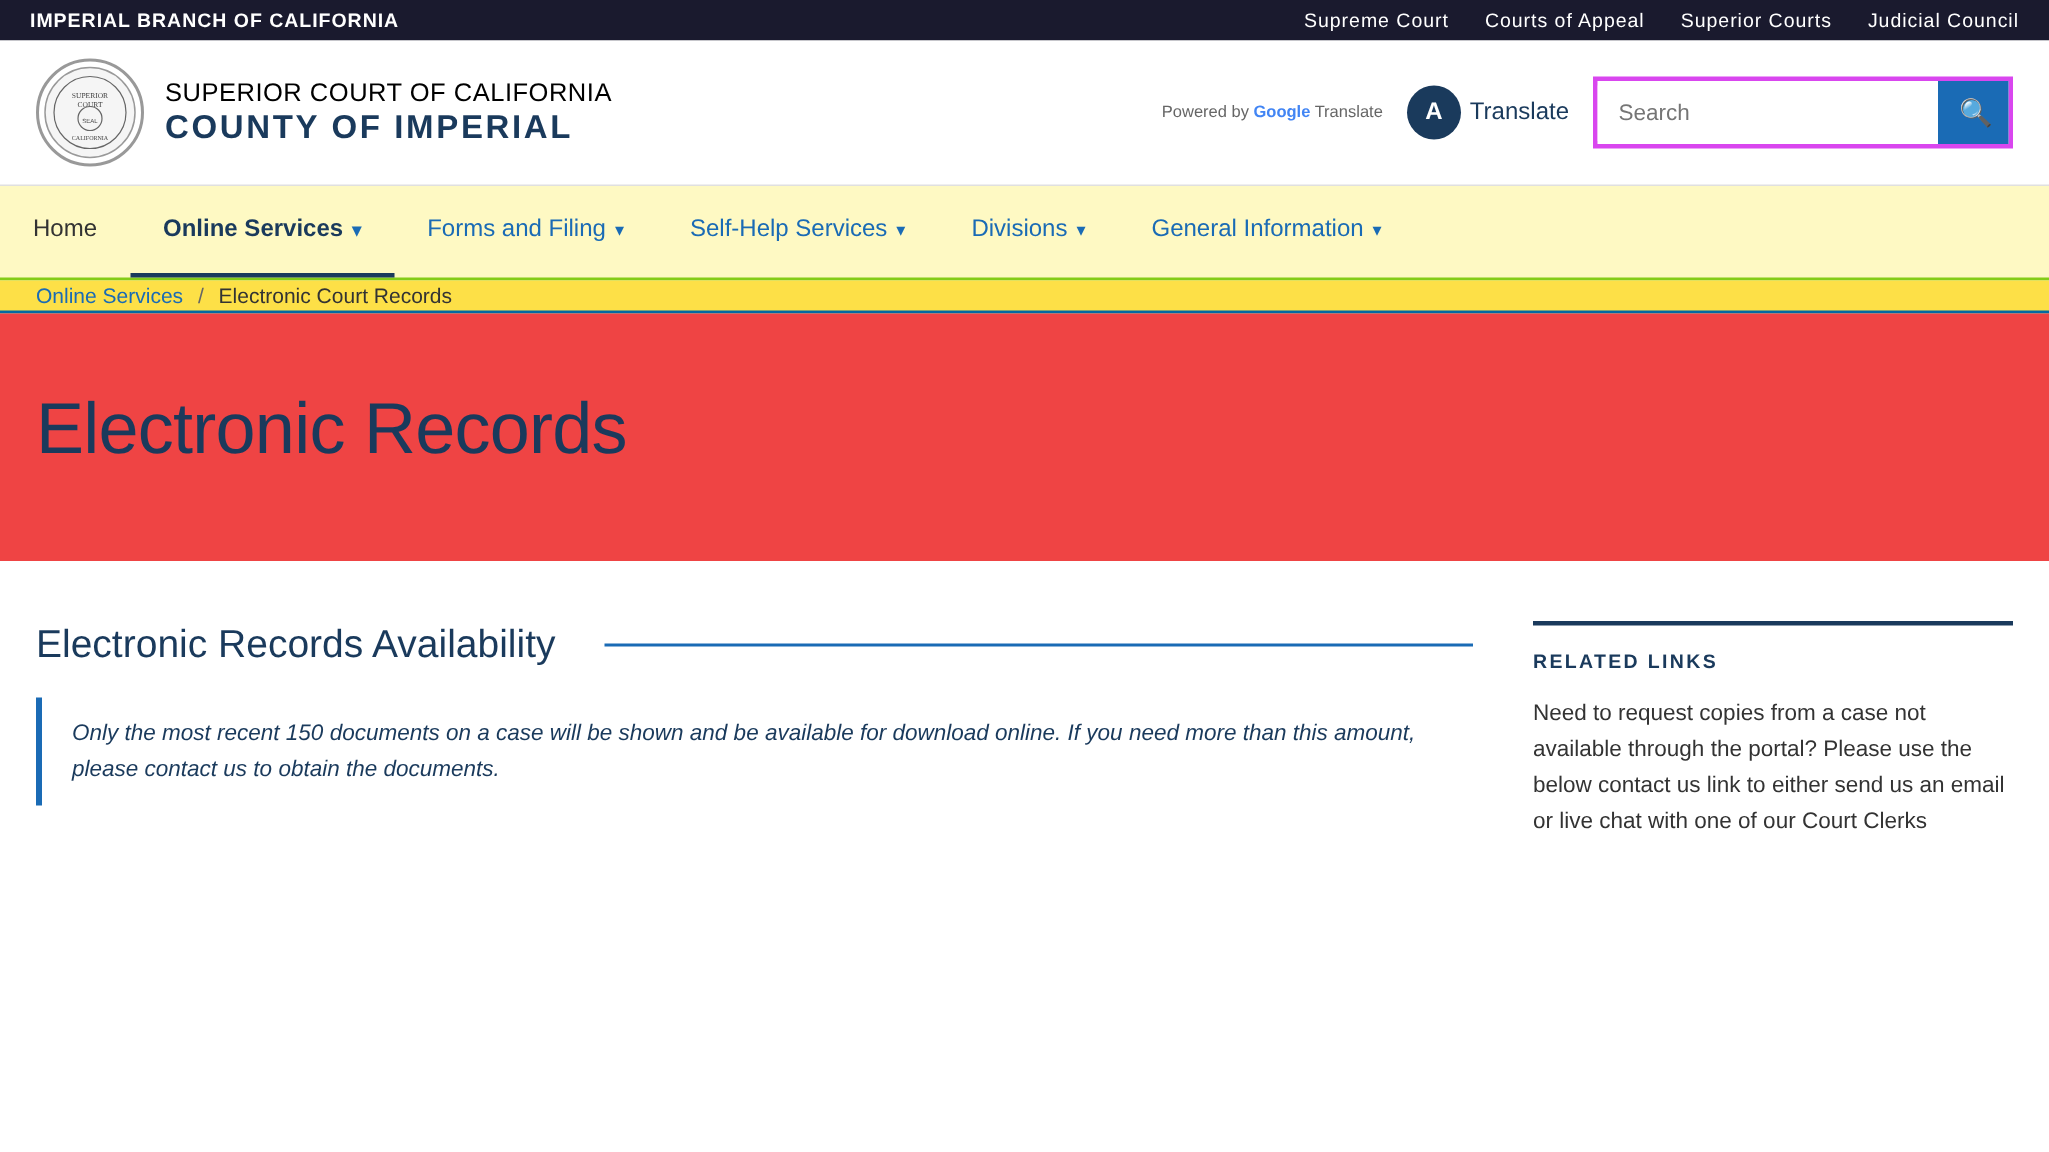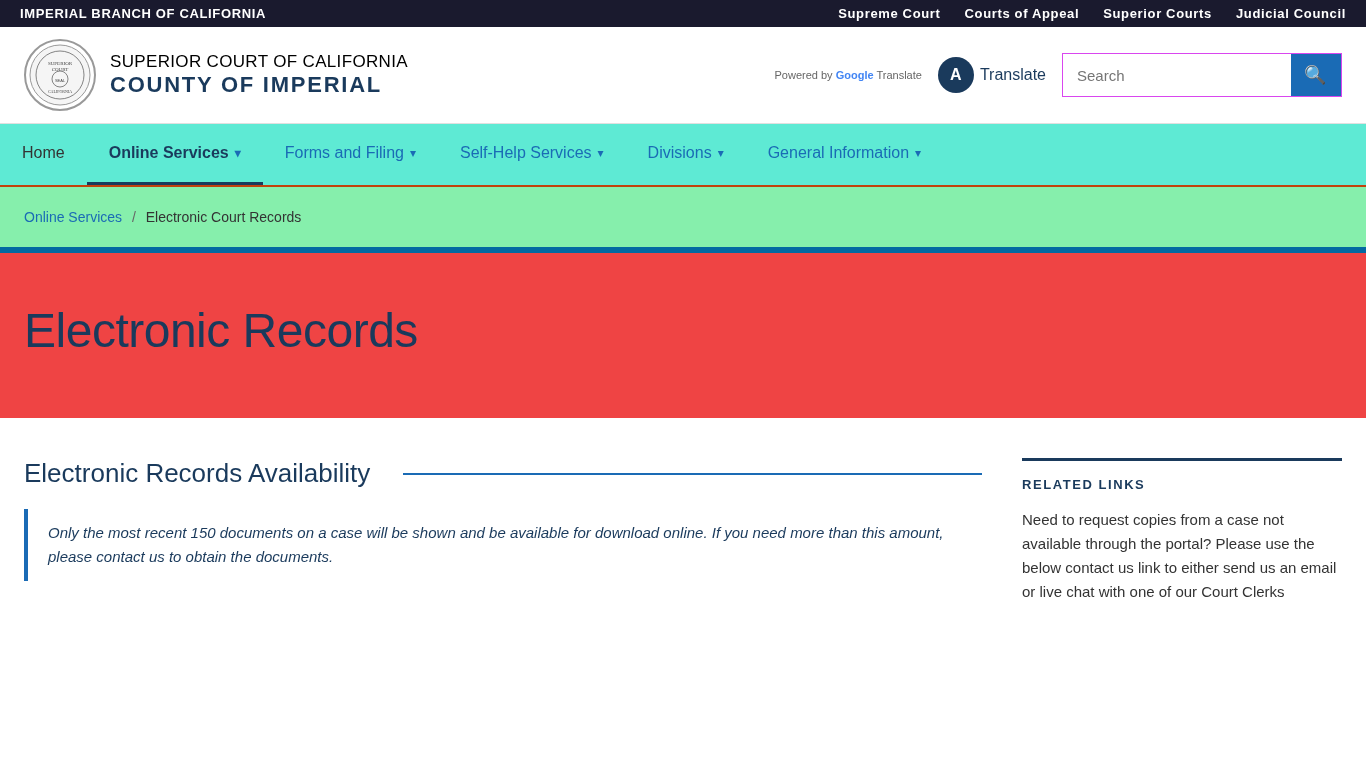--- a/index.html
+++ b/index.html
@@ -17,21 +17,21 @@
       font-weight: bold;
       letter-spacing: 0.05em;
     }
     .top-bar-links {
       display: flex;
       gap: 24px;
     }
     .top-bar-links a {
       color: #fff;
       text-decoration: none;
-      font-weight: bold;
+      font-weight: normal;
       font-size: 13px;
     }
 
     
     .header {
       display: flex;
       align-items: center;
       justify-content: space-between;
       padding: 12px 24px;
       background: #fff;
@@ -119,21 +119,21 @@
       display: flex;
       align-items: center;
       justify-content: center;
       color: #fff;
       font-size: 16px;
       font-weight: bold;
     }
     .search-container {
       display: flex;
       align-items: center;
-      border: 1px solid #d946ef;
+      border: 3px solid #d946ef;
       border-radius: 0;
       overflow: hidden;
       width: 280px;
     }
     .search-container input {
       flex: 1;
       padding: 10px 14px;
       border: none;
       outline: none;
       font-size: 15px;
@@ -145,22 +145,22 @@
       padding: 10px 14px;
       cursor: pointer;
       color: #fff;
       font-size: 18px;
       display: flex;
       align-items: center;
     }
 
     
     .nav {
-      background: #5eead4;
-      border-bottom: 2px solid #c2410c;
+      background: #fef9c3;
+      border-bottom: 2px solid #84cc16;
       display: flex;
       align-items: stretch;
     }
     .nav-item {
       padding: 20px 22px;
       font-size: 16px;
       color: #1a6bb5;
       cursor: pointer;
       display: flex;
       align-items: center;
@@ -179,25 +179,25 @@
       font-size: 12px;
       color: #1a6bb5;
     }
     .nav-item.home {
       color: #333;
       font-weight: normal;
     }
 
     
     .breadcrumb {
-      padding: 22px 24px;
-      background: #86efac;
+      padding: 2px 24px;
+      background: #fde047;
       font-size: 14px;
       color: #1a6bb5;
-      border-bottom: 6px solid #0369a1;
+      border-bottom: 2px solid #0369a1;
     }
     .breadcrumb a {
       color: #1a6bb5;
       text-decoration: none;
     }
     .breadcrumb .separator {
       color: #666;
       margin: 0 6px;
     }
     .breadcrumb .current {

